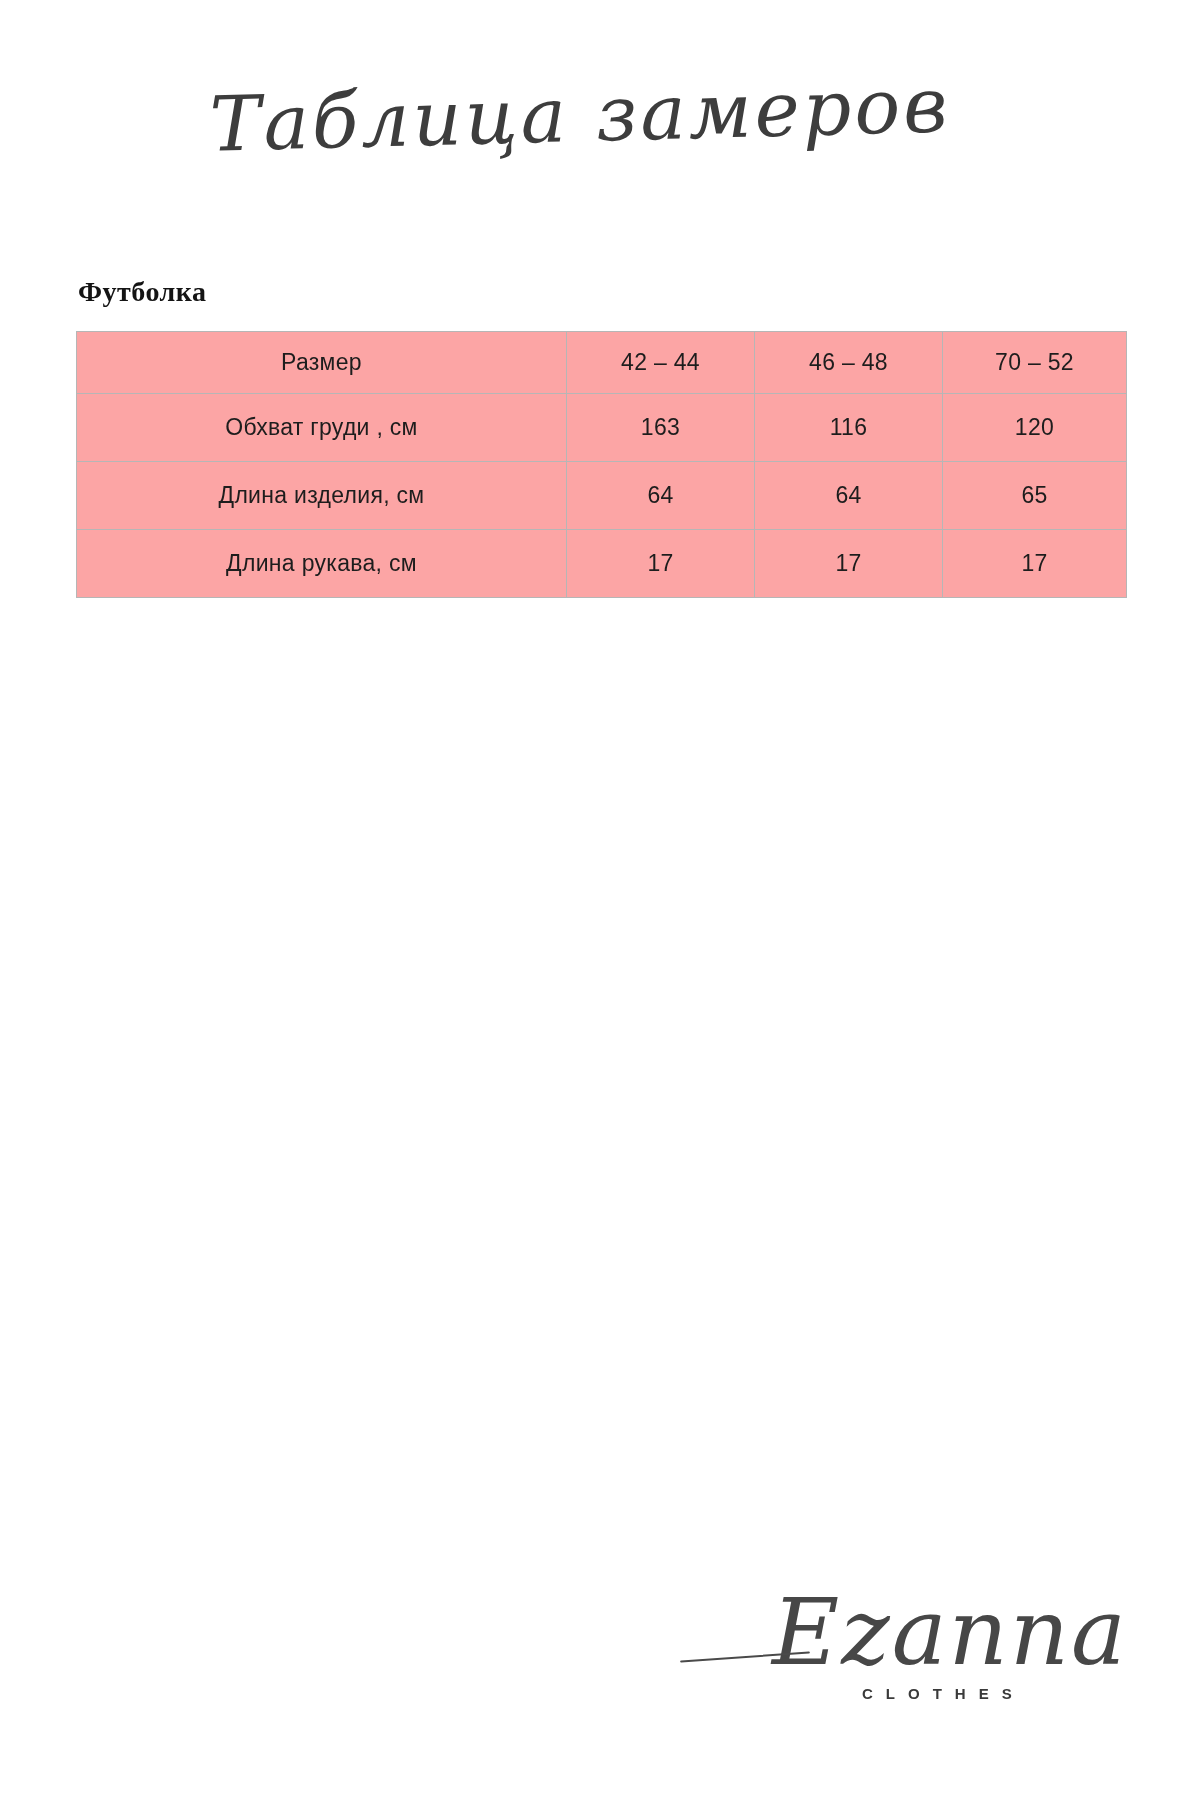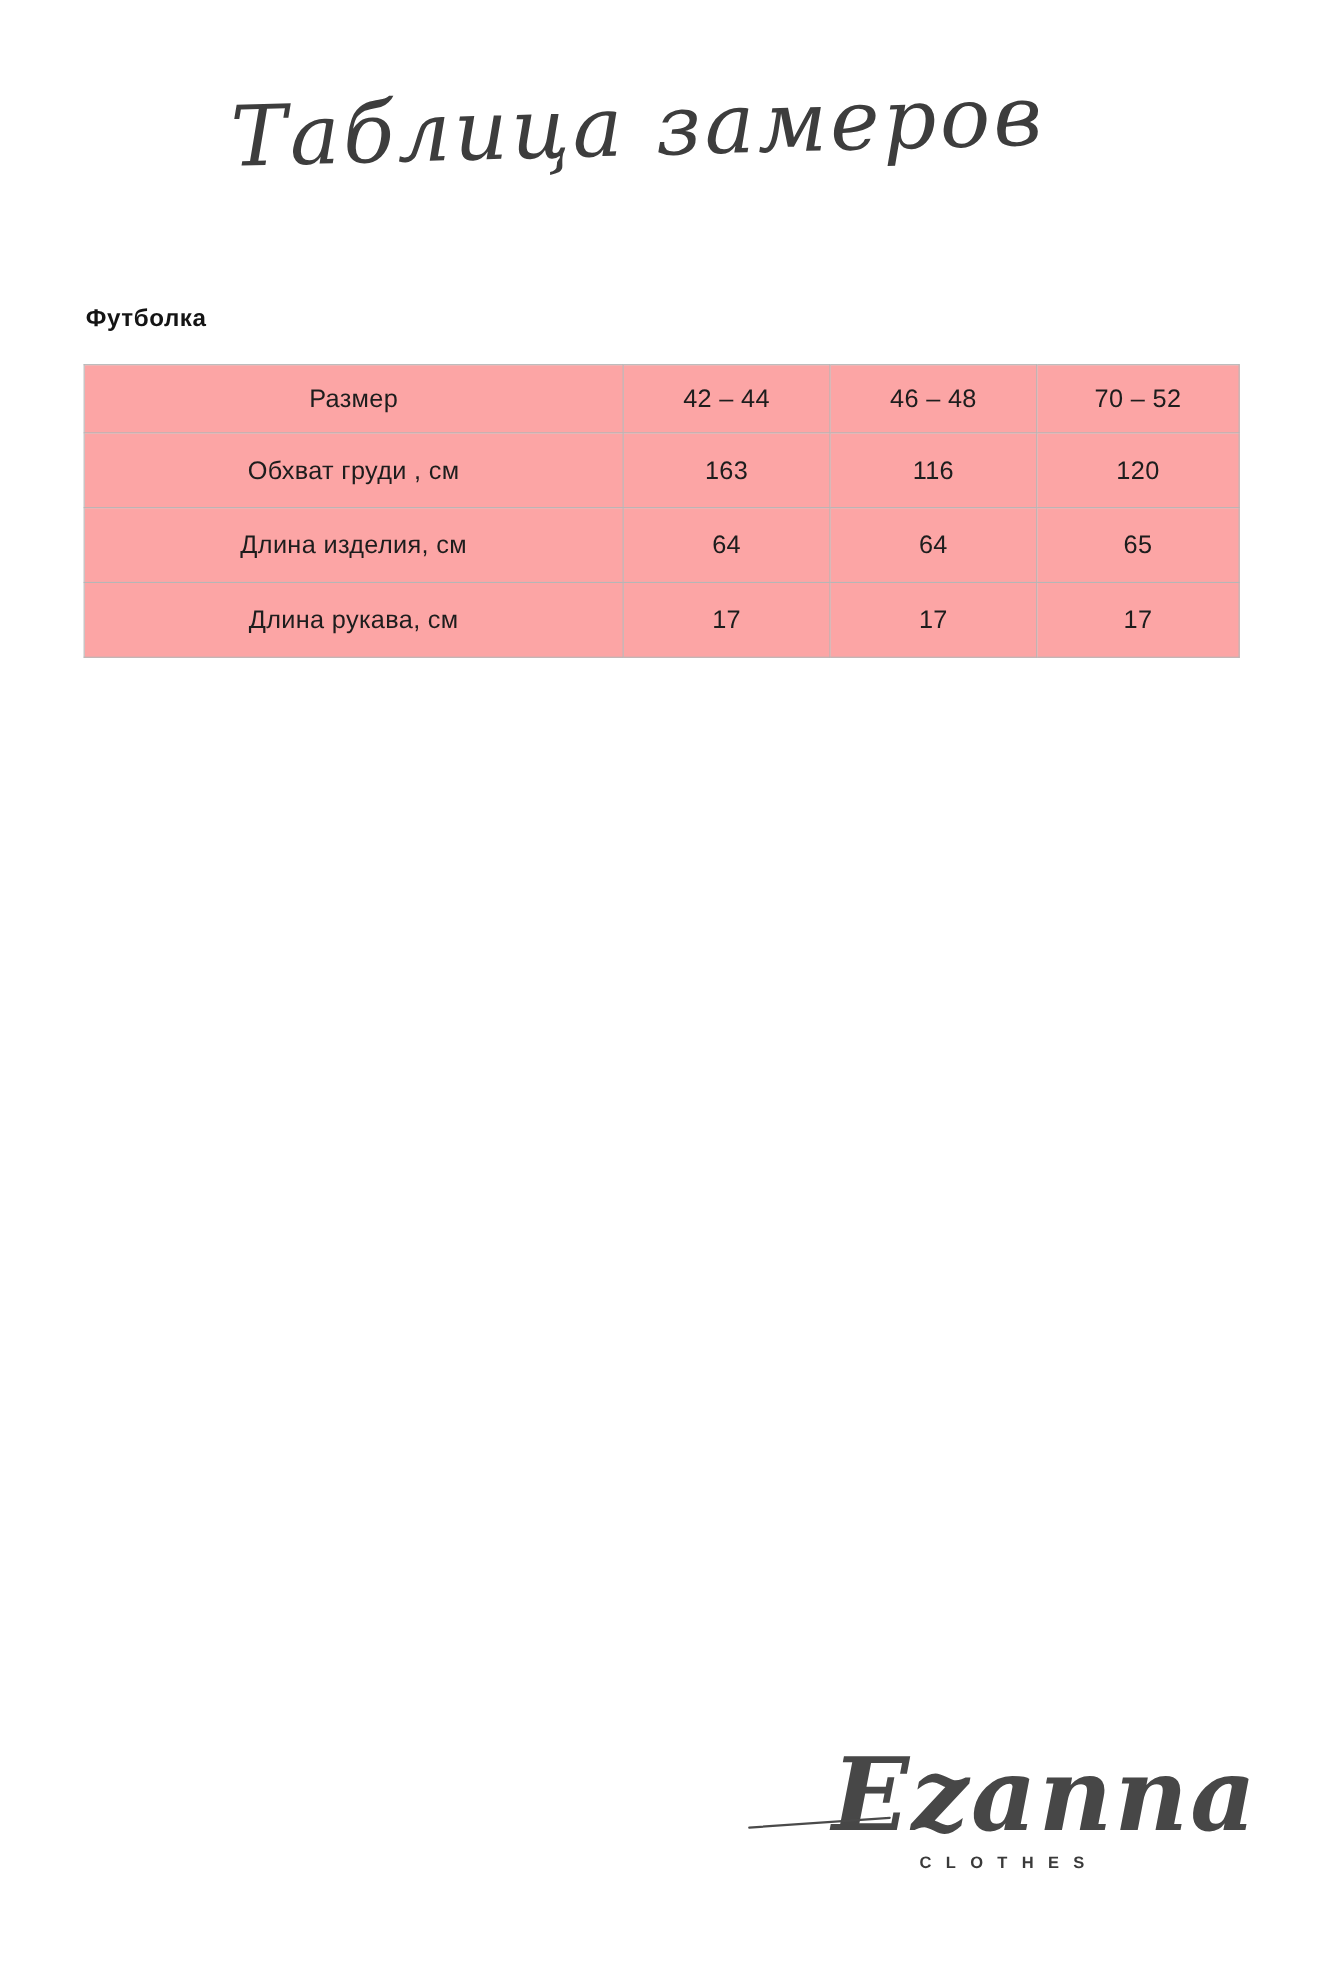--- a/index.html
+++ b/index.html
@@ -31,24 +31,25 @@
     color: #3d3d3d;
     transform: rotate(-1.5deg);
     white-space: nowrap;
   }
 
   
   .section-title {
     position: absolute;
     top: 276px;
     left: 78px;
-    font-size: 22px;
+    font-size: 28px;
     font-weight: bold;
     letter-spacing: 0.5px;
     color: #141414;
+    font-family: Liberation Serif, serif;
   }
 
   
   .size-table {
     position: absolute;
     top: 331px;
     left: 76px;
     width: 1050px;
     border-collapse: collapse;
     table-layout: fixed;
@@ -88,30 +89,30 @@
     width: 130px;
     height: 2px;
     background: #4a4a4a;
     transform: rotate(-4deg);
     border-radius: 2px;
   }
   .logo-script {
     position: relative;
     font-family: "DejaVu Serif", serif;
     font-style: italic;
-    font-weight: bold;
+    font-weight: normal;
     font-size: 92px;
     line-height: 1.1;
     letter-spacing: 2px;
     color: #474747;
     white-space: nowrap;
   }
   .logo-sub {
     margin-top: 2px;
-    margin-left: 86px;
+    margin-left: 112px;
     text-align: left;
     font-size: 15px;
     font-weight: bold;
     letter-spacing: 13px;
     color: #3a3a3a;
     white-space: nowrap;
   }
 </style>
 </head>
 <body>

